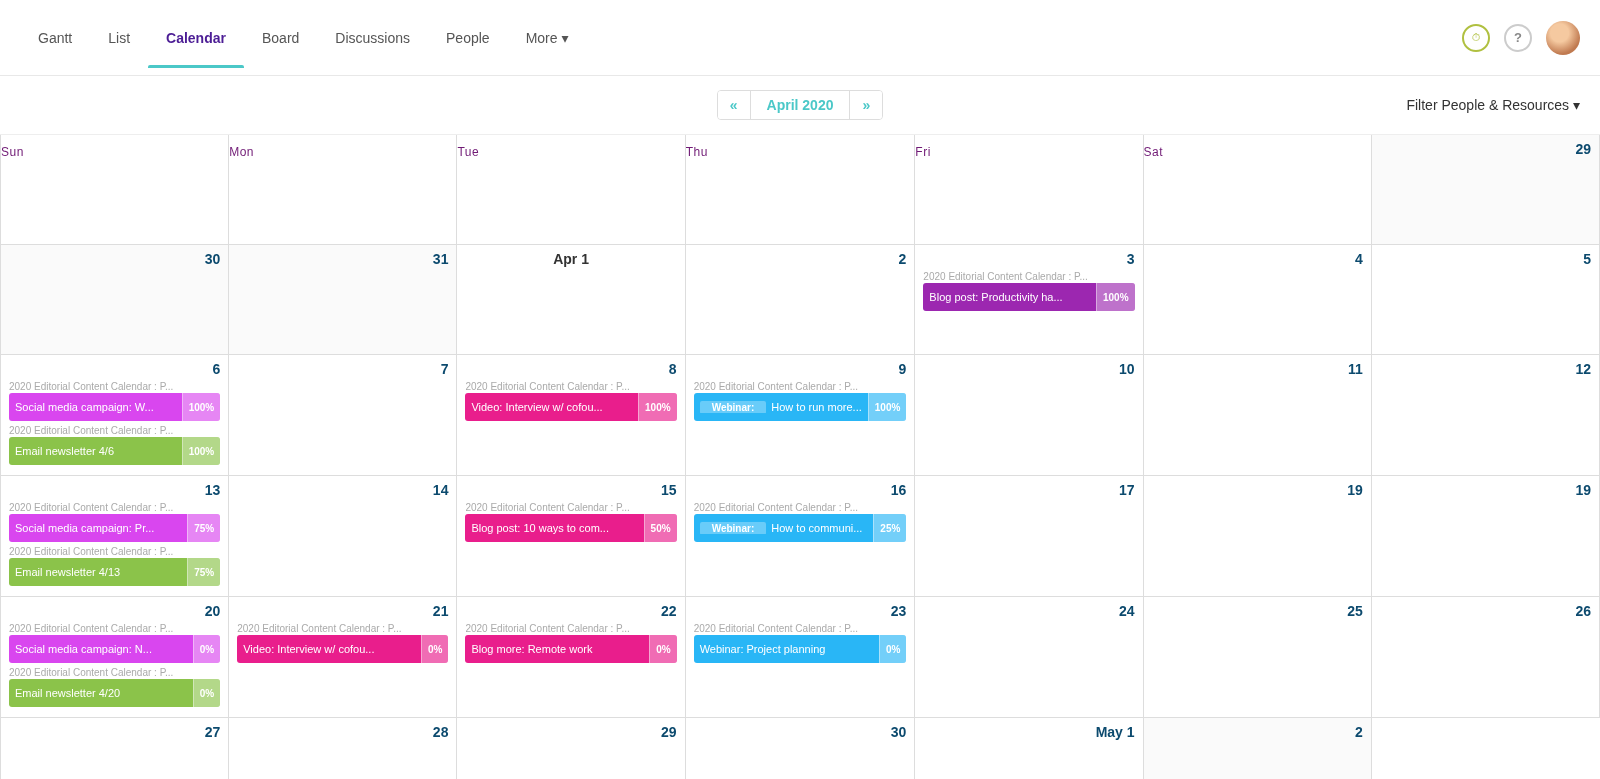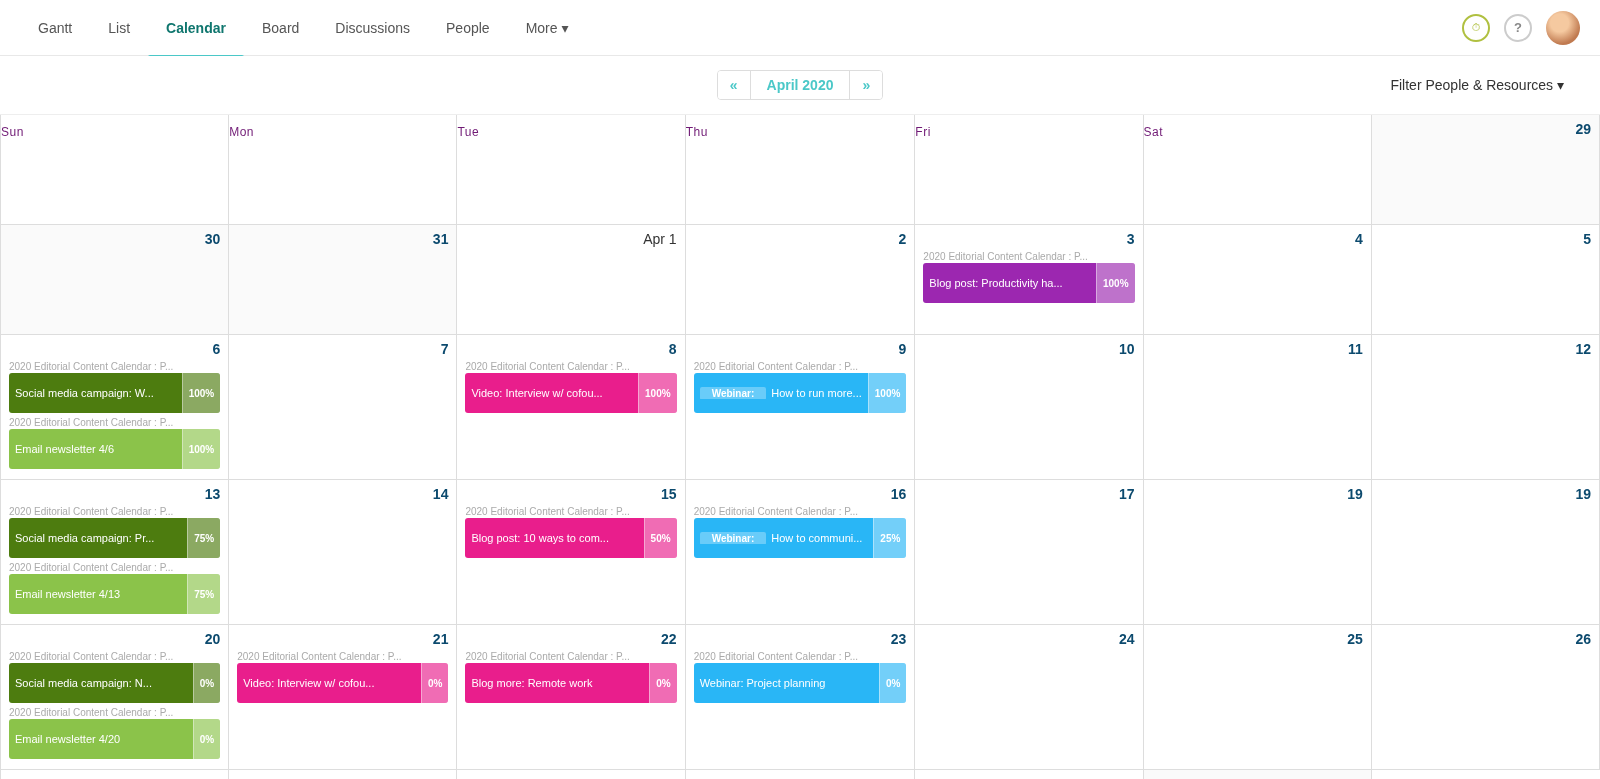--- a/index.html
+++ b/index.html
@@ -1,30 +1,30 @@
 <!DOCTYPE html>
 <html><head>
   <meta charset="utf-8">
   <style>
     * { box-sizing: border-box; margin: 0; padding: 0; }
     body { font-family: -apple-system, BlinkMacSystemFont, 'Segoe UI', sans-serif; background: #fff; color: #333; font-size: 13px; }
 
     
     .nav-bar {
       display: flex; align-items: center; padding: 0 20px;
-      border-bottom: 1px solid #e8e8e8; height: 56px; background: #fff;
+      border-bottom: 1px solid #e8e8e8; height: 76px; background: #fff;
       position: relative;
     }
     .nav-tabs { display: flex; gap: 0; }
     .nav-tab {
       padding: 0 18px; height: 60px; display: flex; align-items: center;
       font-size: 14px; color: #555; cursor: pointer; position: relative;
       text-decoration: none;
     }
-    .nav-tab.active { color: #0f766e; font-weight: 600; }
+    .nav-tab.active { color: #4c1d95; font-weight: 600; }
     .nav-tab.active::after {
       content: ''; position: absolute; bottom: 0; left: 0; right: 0;
       height: 3px; background: #4bc8c8; border-radius: 2px 2px 0 0;
     }
     .nav-right {
       margin-left: auto; display: flex; align-items: center; gap: 14px;
     }
     .clock-icon {
       width: 28px; height: 28px; border-radius: 50%;
       border: 2px solid #b0c040; display: flex; align-items: center;
@@ -58,21 +58,21 @@
     }
     .date-nav-btn {
       padding: 6px 12px; background: #fff; border: none; cursor: pointer;
       color: #4bc8c8; font-size: 14px; font-weight: bold;
     }
     .date-label {
       padding: 6px 16px; font-size: 14px; color: #4bc8c8; font-weight: 600;
       border-left: 1px solid #ddd; border-right: 1px solid #ddd;
     }
     .filter-btn {
-      position: absolute; right: 36px; top: 50%; transform: translateY(-50%);
+      position: absolute; right: 20px; top: 50%; transform: translateY(-50%);
       font-size: 14px; color: #333; cursor: pointer; display: flex;
       align-items: center; gap: 6px;
     }
     .calendar-grid {
       display: grid; grid-template-columns: repeat(7, 1fr);
       border-left: 1px solid #ddd; background: #fff;
     }
     .day-header {
       text-align: left; padding: 10px 0; font-size: 12px;
       color: #701a75; font-weight: 500; letter-spacing: 0.5px;
@@ -81,43 +81,43 @@
     }
     .day-cell {
       border-right: 1px solid #ddd; border-bottom: 1px solid #ddd;
       min-height: 110px; padding: 6px 8px 6px; vertical-align: top;
       background: #fff; position: relative;
     }
     .day-cell.other-month { background: #fafafa; }
     .day-num {
       text-align: right; font-size: 14px; color: #0c4a6e; margin-bottom: 4px; font-weight: bold;
     }
-    .day-num.apr1 { font-weight: 400; color: #333; }
+    .day-num.apr1 { font-weight: 700; color: #333; text-align: center; }
     .event-project-label {
       font-size: 10px; color: #aaa; margin-bottom: 1px;
       white-space: nowrap; overflow: hidden; text-overflow: ellipsis;
     }
     .event-bar {
       display: flex; align-items: center; border-radius: 3px;
       margin-bottom: 4px; overflow: hidden; cursor: pointer;
-      font-size: 11px; height: 40px;
+      font-size: 11px; height: 28px;
     }
     .event-bar-label {
       flex: 1; padding: 0 6px; white-space: nowrap;
       overflow: hidden; text-overflow: ellipsis; color: #fff; font-size: 11px;
     }
     .event-bar-pct {
       padding: 0 6px; background: rgba(255,255,255,0.35);
       color: #fff; font-size: 10px; font-weight: 600;
       white-space: nowrap; height: 100%; display: flex; align-items: center;
       border-left: 1px solid rgba(255,255,255,0.4);
     }
 
     
-    .blue { background: #4d7c0f; }
+    .blue { background: #d946ef; }
     .green { background: #8bc34a; }
     .pink { background: #e91e8c; gap: 23px; }
     .purple { background: #9c27b0; }
     .light-blue { background: #29b6f6; }
 
     .layout { display: flex; flex-direction: column; height: 100vh; }
     .calendar-wrap { flex: 1; overflow: auto; }
 
     .webinar-label {
       background: rgba(255,255,255,0.3); color: #fff;

